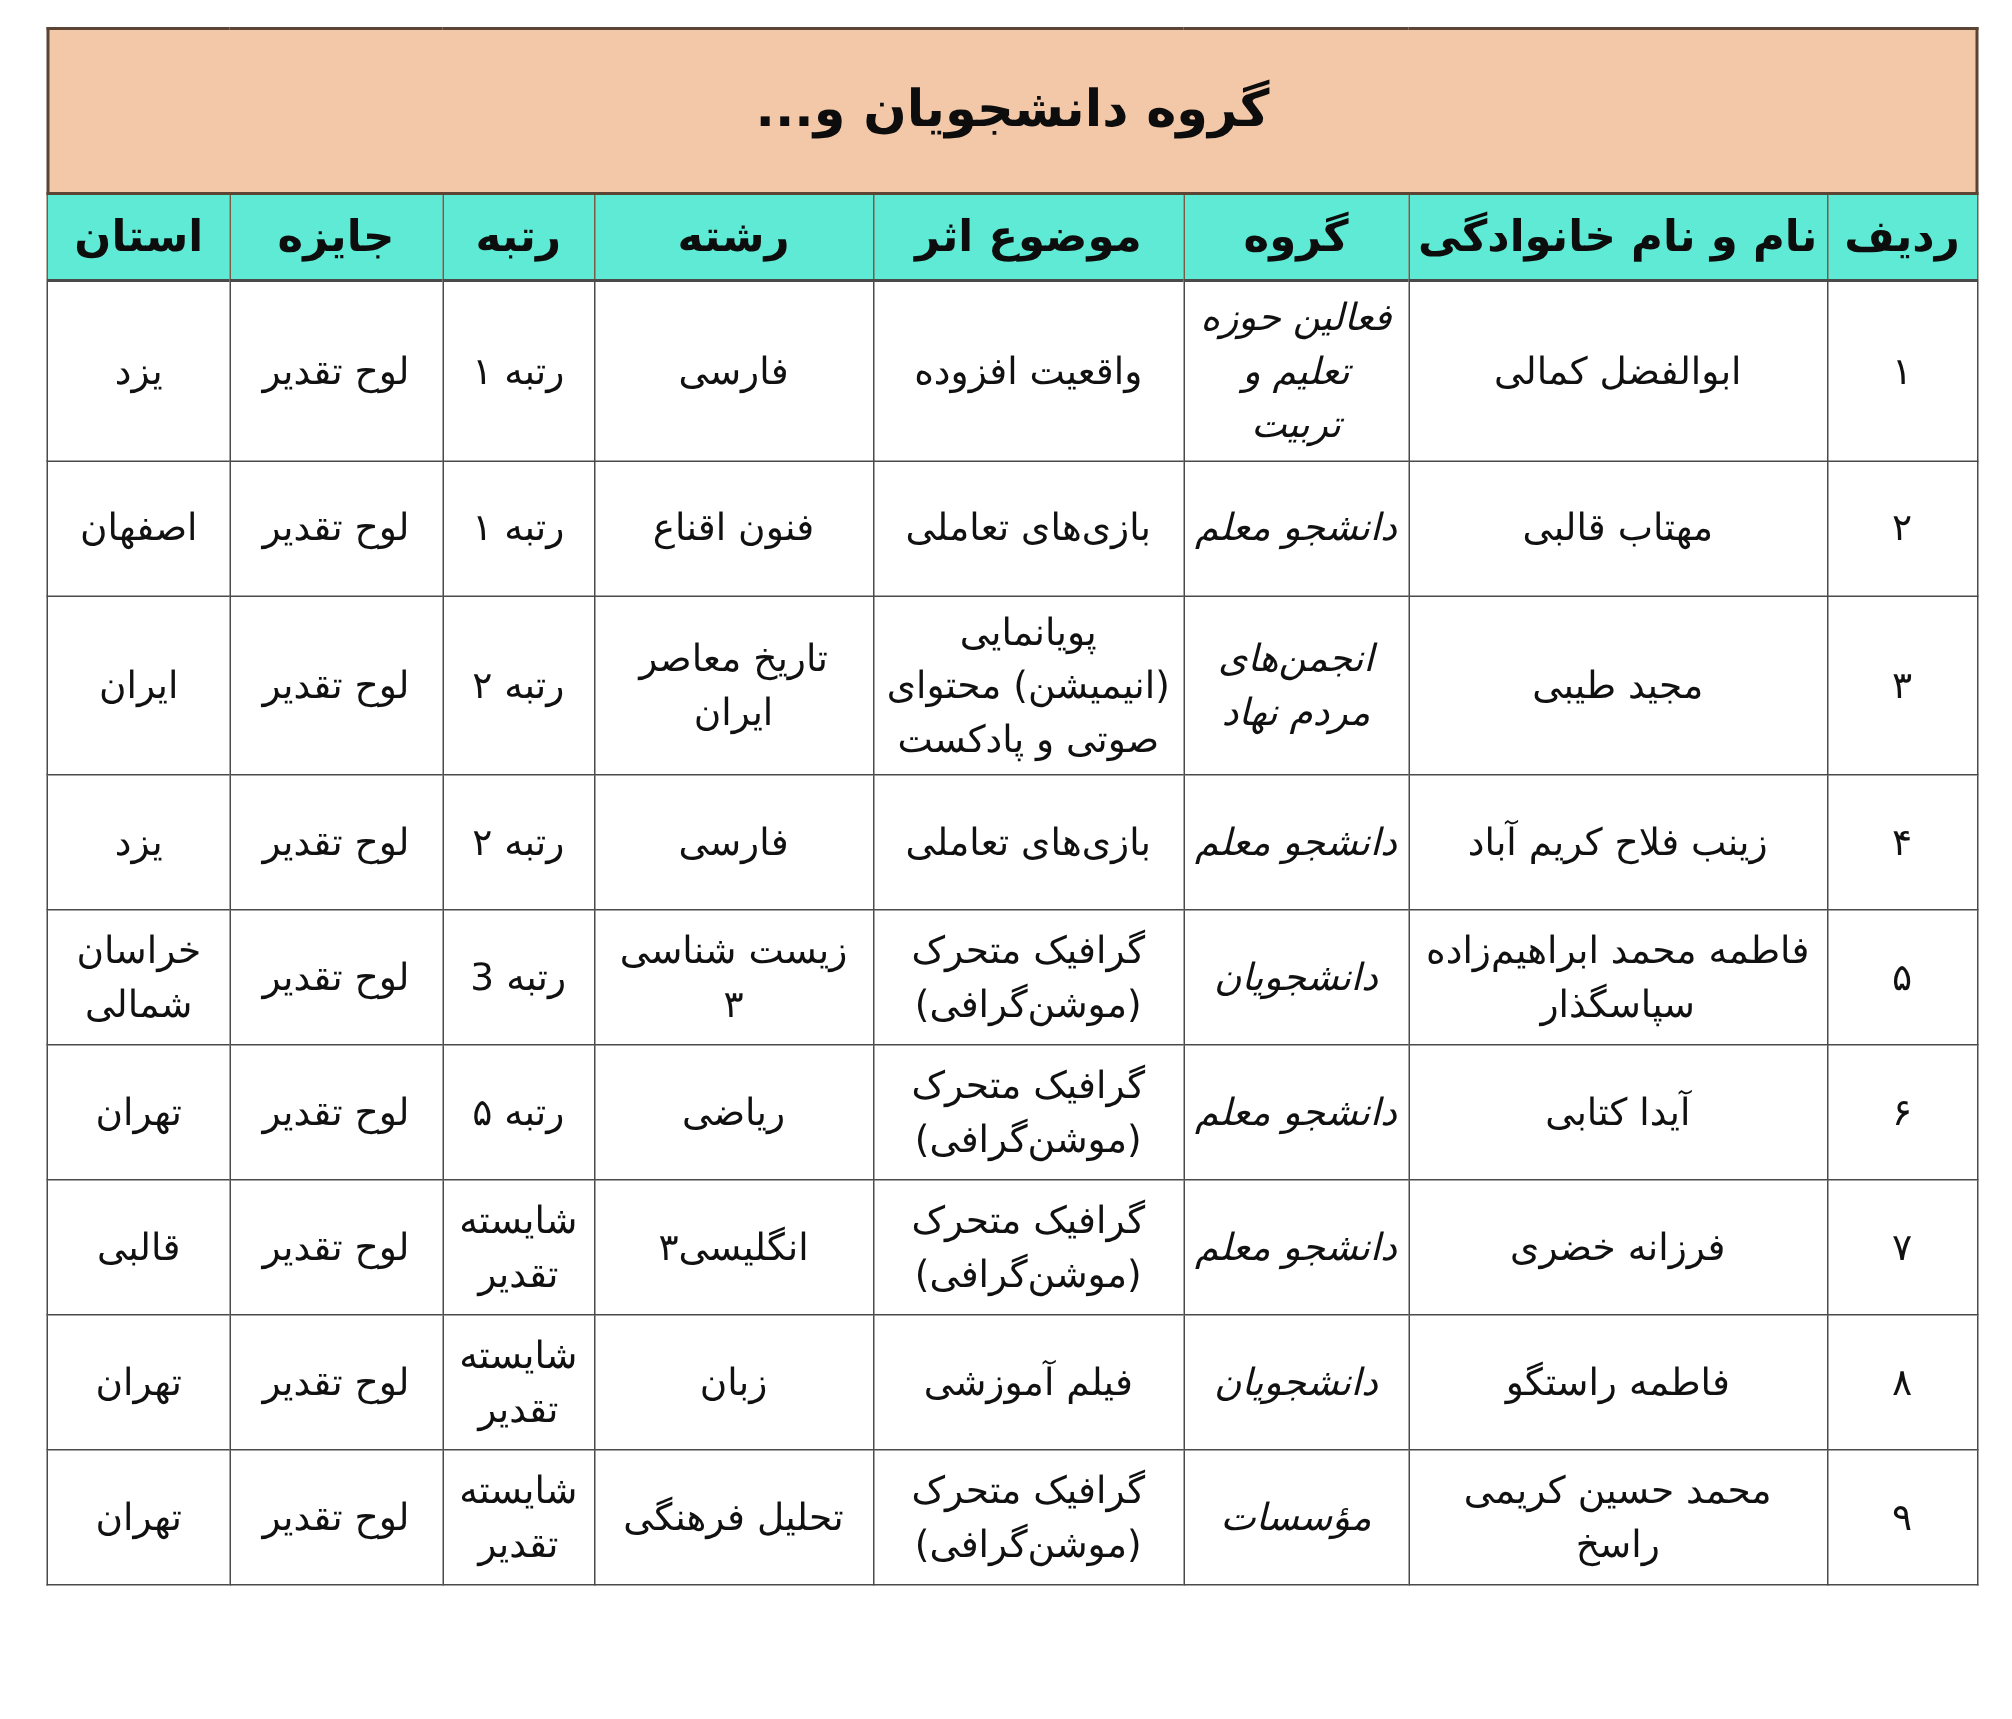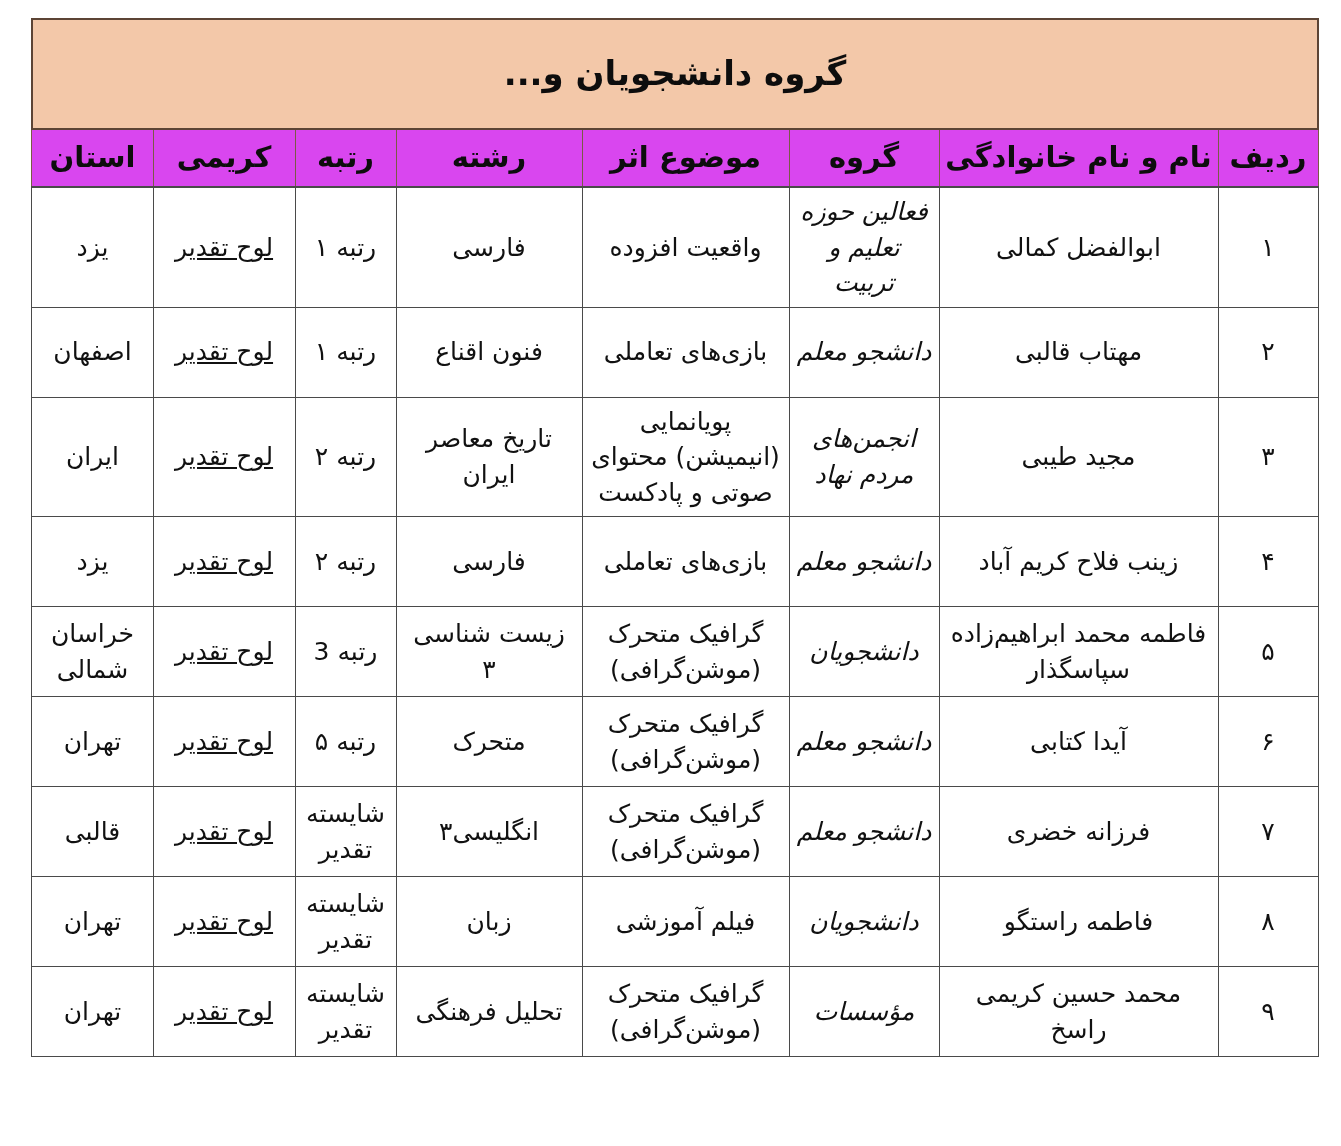--- a/index.html
+++ b/index.html
@@ -46,21 +46,21 @@
     border: 2.6px solid #5c4435;
     font-size: 34px;
     font-weight: 700;
     letter-spacing: 0.2px;
     color: #0d0d0d;
     padding: 16px 10px 18px;
     height: 74px;
   }
   
   tr.head-row th {
-    background: #d946ef;
+    background: #5eead4;
     border-color: #7a5b46;
     border-width: 1.6px;
     border-top: 2.2px solid #5c4435;
     border-bottom: 2.2px solid #4a4a4a;
     font-size: 29px;
     font-weight: 700;
     color: #0d0d0d;
     height: 50px;
     padding: 3px 4px;
     white-space: nowrap;
@@ -74,21 +74,21 @@
   col.c-rank    { width: 101px; }
   col.c-prize   { width: 142px; }
   col.c-prov    { width: 121px; }
 
   td.cell-radif  { font-size: 27px; }
   td.cell-name   { font-size: 26px; }
   td.cell-group  { font-size: 25px; font-style: italic; }
   td.cell-subject{ font-size: 25px; margin-top: 28px; }
   td.cell-field  { font-size: 25px; }
   td.cell-rank   { font-size: 25px; white-space: pre-line; }
-  td.cell-prize  { font-size: 25px; text-decoration: underline; }
+  td.cell-prize  { font-size: 25px; }
   td.cell-prov   { font-size: 25px; white-space: pre-line; }
 
   tr.data-row { height: 90px; }
 </style>
 </head>
 <body>
 
 <div class="page">
   <table class="awards">
     <colgroup>
@@ -105,21 +105,21 @@
       <tr class="title-row">
         <th class="title-cell" colspan="8">گروه دانشجویان و...</th>
       </tr>
       <tr class="head-row">
         <th>ردیف</th>
         <th>نام و نام خانوادگی</th>
         <th>گروه</th>
         <th>موضوع اثر</th>
         <th>رشته</th>
         <th>رتبه</th>
-        <th>کریمی</th>
+        <th>جایزه</th>
         <th>استان</th>
       </tr>
     </thead>
     <tbody id="table-body">
         <tr class="data-row">
           <td class="cell-radif">۱</td>
           <td class="cell-name">ابوالفضل کمالی</td>
           <td class="cell-group">فعالین حوزه تعلیم و تربیت</td>
           <td class="cell-subject">واقعیت افزوده</td>
           <td class="cell-field">فارسی</td>
@@ -165,21 +165,21 @@
           <td class="cell-field">زیست شناسی ۳</td>
           <td class="cell-rank">رتبه 3</td>
           <td class="cell-prize">لوح تقدیر</td>
           <td class="cell-prov">خراسان شمالی</td>
         </tr>
         <tr class="data-row">
           <td class="cell-radif">۶</td>
           <td class="cell-name">آیدا کتابی</td>
           <td class="cell-group">دانشجو معلم</td>
           <td class="cell-subject">گرافیک متحرک (موشن‌گرافی)</td>
-          <td class="cell-field">متحرک</td>
+          <td class="cell-field">ریاضی</td>
           <td class="cell-rank">رتبه ۵</td>
           <td class="cell-prize">لوح تقدیر</td>
           <td class="cell-prov">تهران</td>
         </tr>
         <tr class="data-row">
           <td class="cell-radif">۷</td>
           <td class="cell-name">فرزانه خضری</td>
           <td class="cell-group">دانشجو معلم</td>
           <td class="cell-subject">گرافیک متحرک (موشن‌گرافی)</td>
           <td class="cell-field">انگلیسی۳</td>

